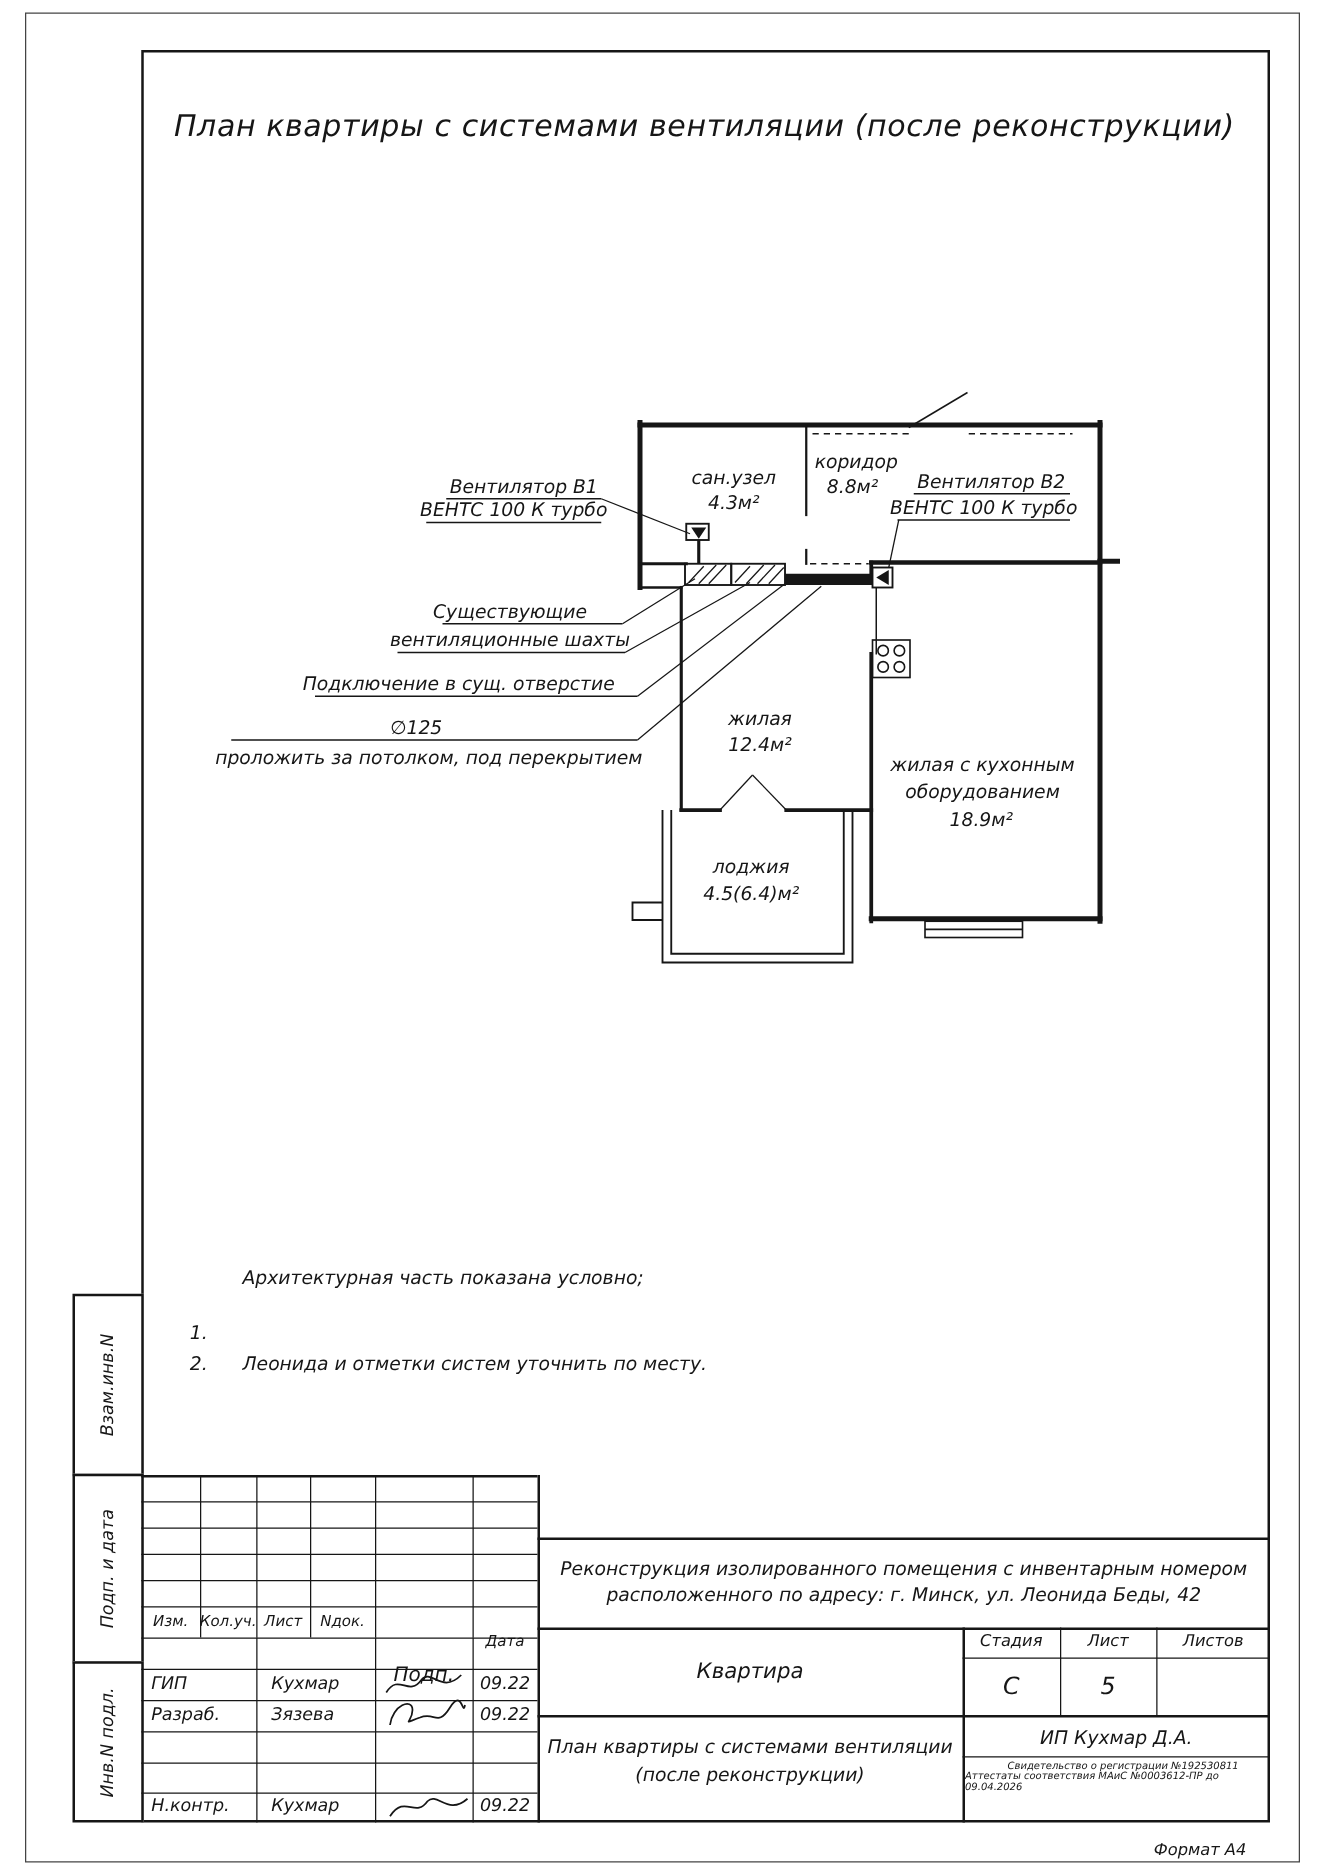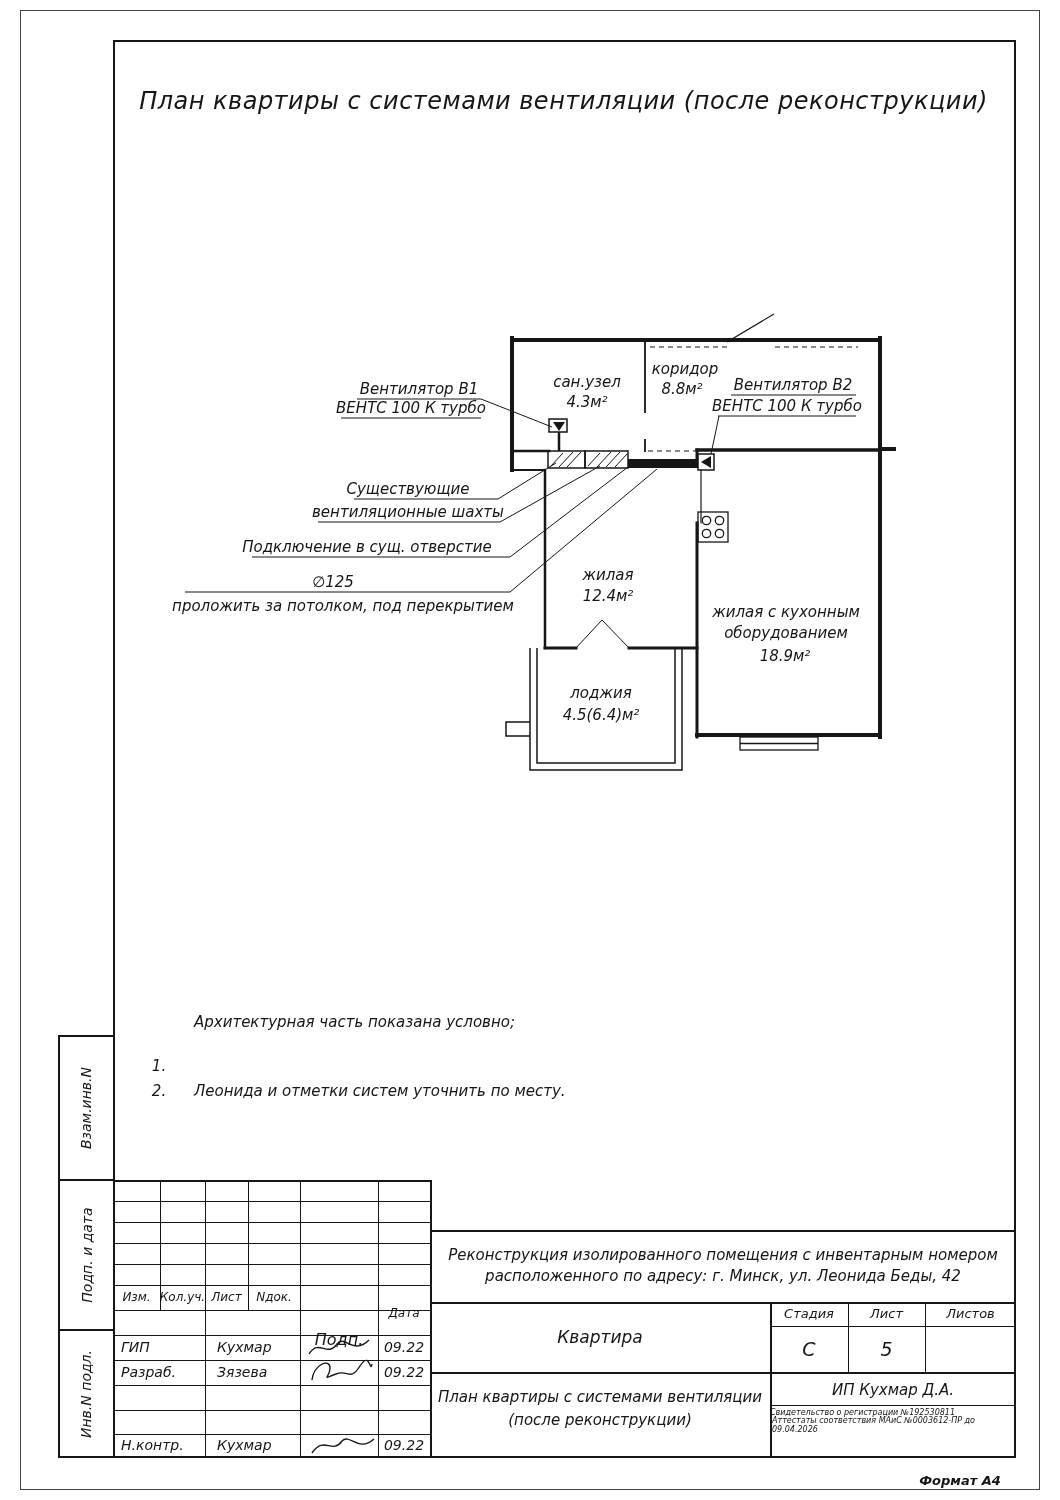--- a/index.html
+++ b/index.html
@@ -237,18 +237,18 @@
   <div class="cell" style="left:925px;top:1302px;width:91px;height:24px;font-size:13px;">Листов</div>
   <div class="cell" style="left:770px;top:1326px;width:78px;height:46px;font-size:19px;">С</div>
   <div class="cell" style="left:848px;top:1326px;width:77px;height:46px;font-size:19px;">5</div>
 
   <div class="cell col" style="left:432px;top:1374px;width:336px;height:69px;font-size:15px;gap:6px;">
     <span>План квартиры с системами вентиляции</span>
     <span>(после реконструкции)</span>
   </div>
 
   <div class="cell" style="left:772px;top:1378px;width:242px;height:24px;font-size:15px;">ИП Кухмар Д.А.</div>
-  <div class="cell" style="left:736px;top:1408px;width:253px;height:11px;font-size:8px;">Свидетельство о регистрации №192530811</div>
+  <div class="cell" style="left:772px;top:1408px;width:253px;height:11px;font-size:8px;">Свидетельство о регистрации №192530811</div>
   <div class="cell" style="left:772px;top:1420px;width:242px;height:11px;font-size:8px;">Аттестаты соответствия МАиС №0003612-ПР до 09.04.2026</div>
 
-  <div class="cell" style="left:900px;top:1472px;width:120px;height:18px;font-size:13px;font-weight:bold;">Формат А4</div>
+  <div class="cell" style="left:900px;top:1472px;width:120px;height:18px;font-size:13px;">Формат А4</div>
 
 </div>
 
 </body></html>

